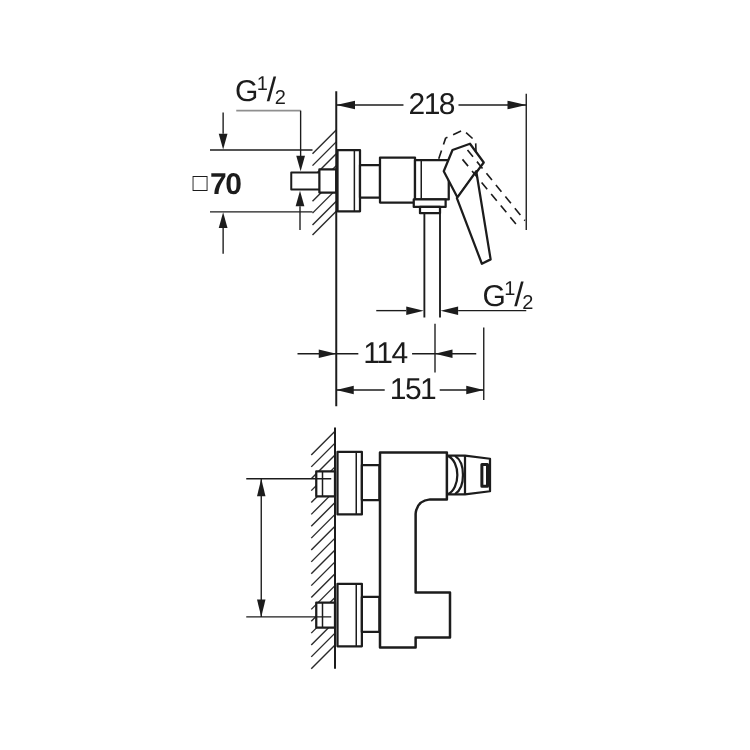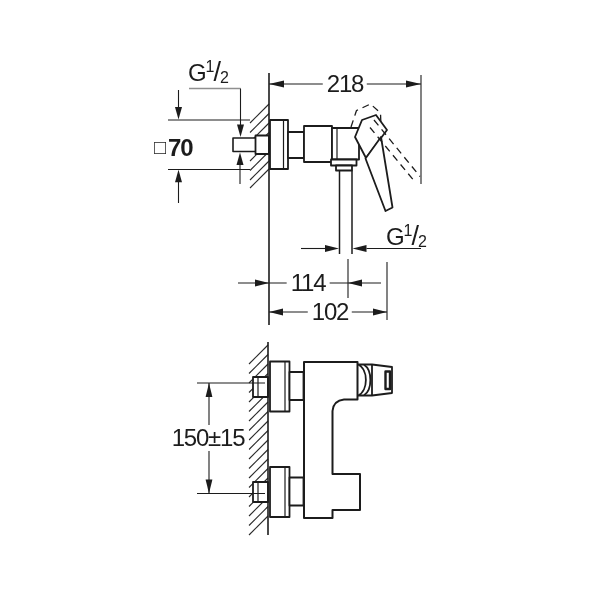--- a/index.html
+++ b/index.html
@@ -189,17 +189,16 @@
   <div class="lbl" style="left:150px;top:135px;font-weight:bold;">
     <span class="sq">□</span><span>70</span>
   </div>
 
   <div class="lbl" style="left:382px;top:222px;background:transparent;">
     <span>G</span><span class="fr-sup">1</span><span class="fr-sl">/</span><span class="fr-sub">2</span>
   </div>
 
   <div class="lbl center" style="left:308px;top:283px;text-align:center;">114</div>
 
-  <div class="lbl center" style="left:330px;top:312px;">102</div>
-
-  <div class="lbl center" style="left:208px;top:438px;">150±15</div>
+  <div class="lbl center" style="left:330px;top:312px;">151</div>
+
 
 </div>
 
 </body></html>

